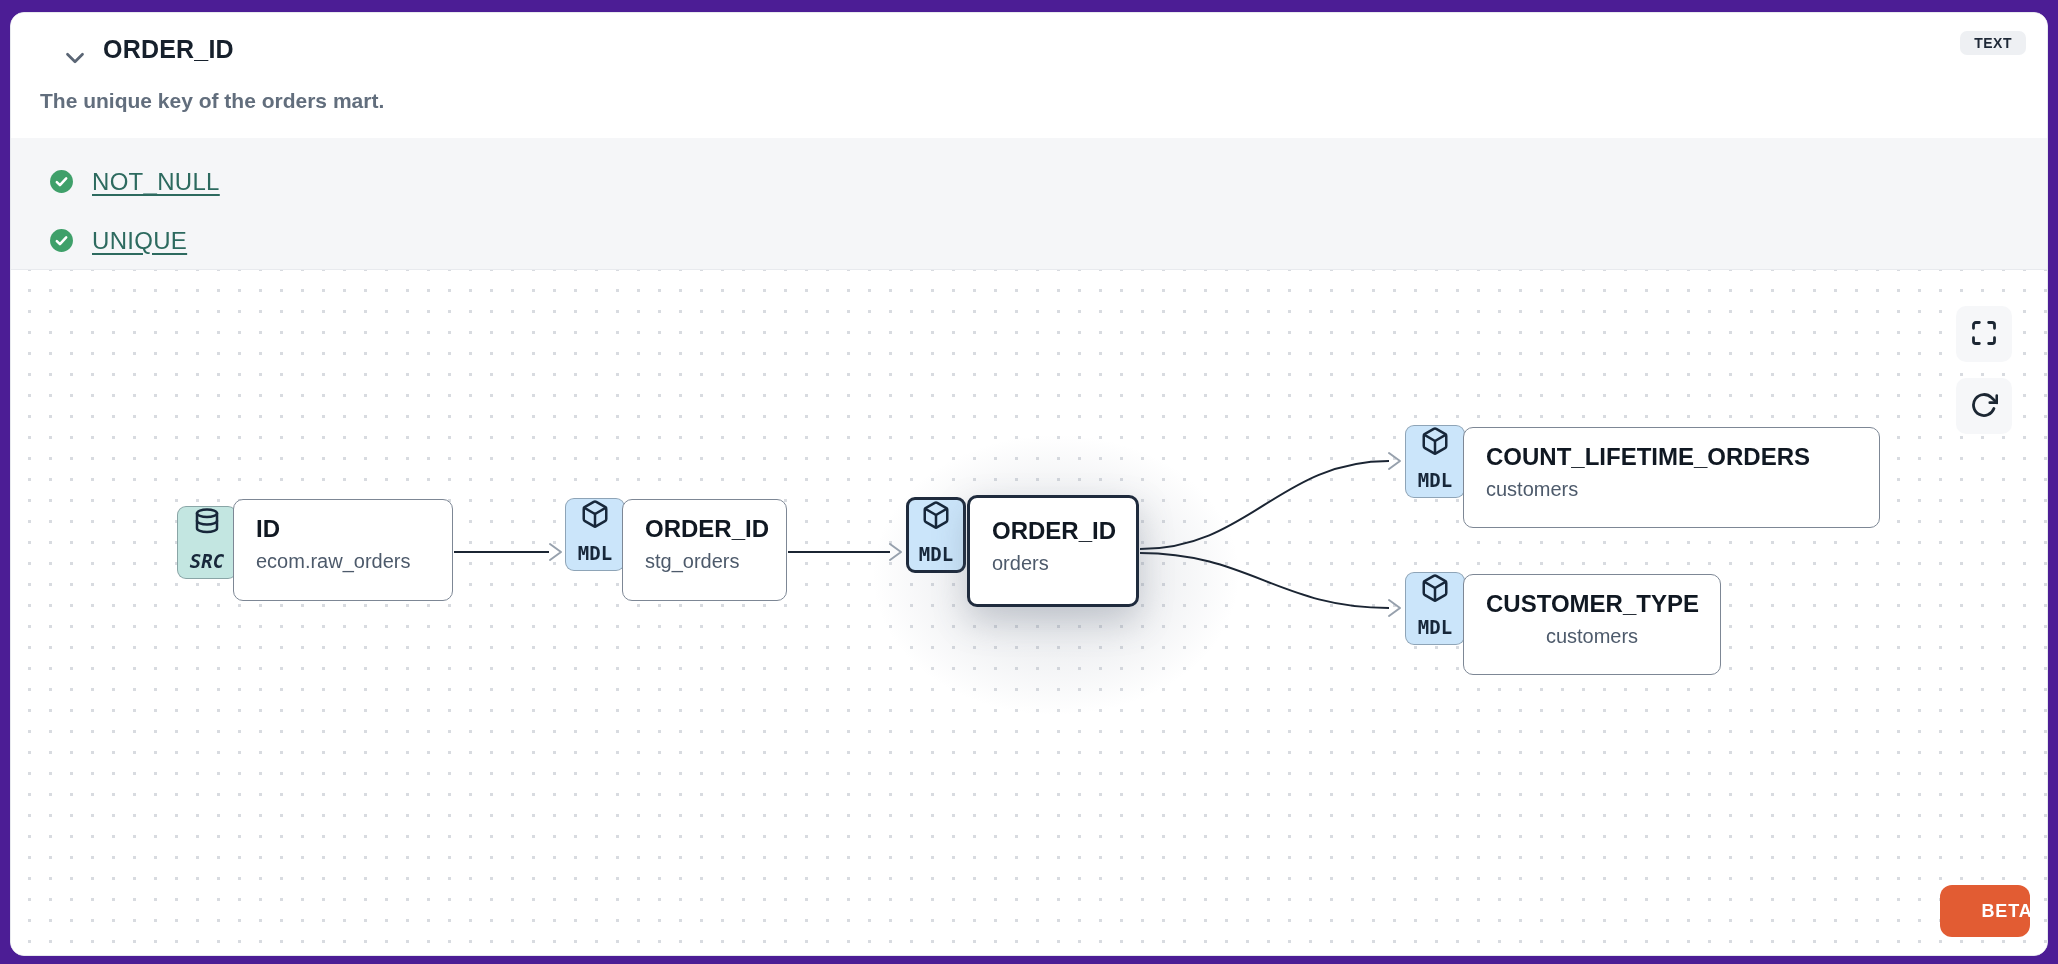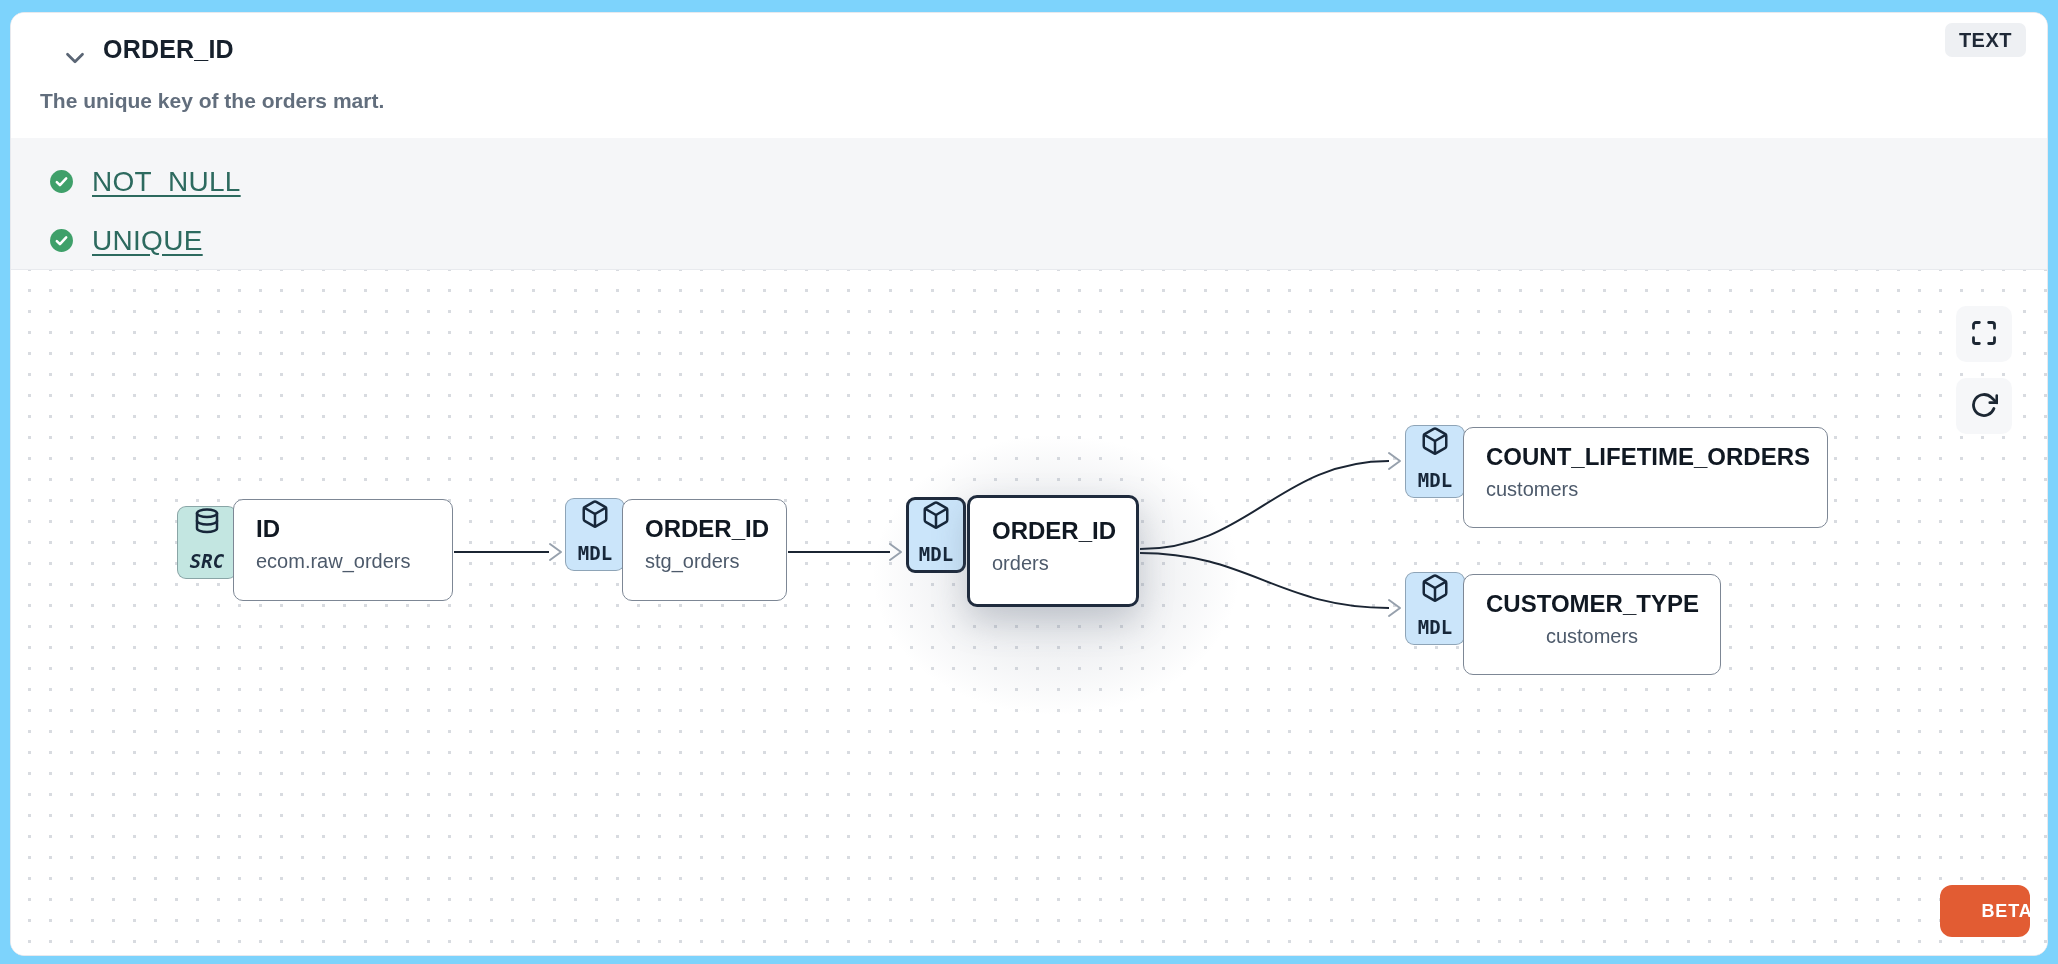--- a/index.html
+++ b/index.html
@@ -1,54 +1,54 @@
 <!DOCTYPE html>
 <html><head>
 <meta charset="utf-8">
 <style>
   * { box-sizing: border-box; margin: 0; padding: 0; }
   html, body { background: #ffffff; }
   body { font-family: "Liberation Sans", sans-serif; }
-  .page { position: relative; width: 2058px; height: 964px; background: #7dd3fc; overflow: hidden; }
+  .page { position: relative; width: 2058px; height: 964px; background: #4c1d95; overflow: hidden; }
 
   .card {
     position: absolute; left: 10px; top: 12px; width: 2038px; height: 944px;
     border: 1px solid #e7e9ee; border-radius: 14px; background: #fff;
     overflow: hidden; display: flex; flex-direction: column;
   }
 
   
   .header { position: relative; height: 125px; background: #fff; flex: 0 0 auto; }
   .collapse-btn {
     position: absolute; left: 44px; top: 26px; width: 40px; height: 40px;
     background: none; border: none; cursor: pointer; color: #5b6675;
     display: flex; align-items: center; justify-content: center;
   }
   .page-title {
     position: absolute; left: 92px; top: 22px; font-size: 25px; font-weight: 600;
     color: #16202c; letter-spacing: 0.2px;
   }
   .type-badge {
-    position: absolute; right: 21px; top: 10px; height: 34px; padding: 0 14px;
-    background: #eef0f3; border-radius: 7px; color: #1f2937; font-size: 20px;
+    position: absolute; right: 21px; top: 18px; height: 24px; padding: 0 14px;
+    background: #eef0f3; border-radius: 7px; color: #1f2937; font-size: 14px;
     font-weight: 600; display: flex; align-items: center; letter-spacing: 0.5px;
   }
   .description {
     position: absolute; left: 29px; top: 76px; font-size: 21px; color: #626e7d; font-weight: bold;
   }
 
   
   .tests {
     flex: 0 0 auto; height: 132px; background: #f5f6f8; border-bottom: 1px solid #e8eaee;
     padding: 15px 0 0 38px; display: flex; flex-direction: column; gap: 2px;
   }
   .test-row { display: flex; align-items: center; gap: 18px; height: 57px; }
   .check-circle { width: 25px; height: 25px; flex: 0 0 auto; }
   .test-link {
-    font-size: 28px; color: #2d6a5f; text-decoration: underline;
+    font-size: 24px; color: #2d6a5f; text-decoration: underline;
     text-underline-offset: 4px; letter-spacing: 0.3px; cursor: pointer;
   }
 
   
   .canvas {
     position: relative; flex: 1 1 auto; background-color: #fff;
     background-image: radial-gradient(circle, #d8dbe0 1.6px, transparent 1.9px);
     background-size: 21px 21px; background-position: 8px 10px; overflow: hidden;
   }
   .edges { position: absolute; left: 0; top: 0; }
@@ -83,21 +83,21 @@
   .n1 .nbadge { left: 0; top: 8px; font-style: italic; }
   .n1 .nbox { left: 56px; top: 1px; width: 220px; height: 102px; }
   .n2 { left: 554px; top: 228px; }
   .n2 .nbadge { left: 0; top: 0; }
   .n2 .nbox { left: 57px; top: 1px; width: 165px; height: 102px; }
   .n3 { left: 895px; top: 225px; }
   .n3 .nbadge { left: 0; top: 2px; }
   .n3 .nbox { left: 61px; top: 0; width: 172px; height: 112px; padding-top: 19px; }
   .n4 { left: 1394px; top: 155px; }
   .n4 .nbadge { left: 0; top: 0; }
-  .n4 .nbox { left: 58px; top: 2px; width: 365px; height: 101px; }
+  .n4 .nbox { left: 58px; top: 2px; width: 417px; height: 101px; }
   .n5 { left: 1394px; top: 302px; }
   .n5 .nbadge { left: 0; top: 0; }
   .n5 .nbox { left: 58px; top: 2px; width: 258px; height: 101px; text-align: center; }
 
   
   .canvas-btn {
     position: absolute; width: 56px; height: 56px; border: none; border-radius: 10px;
     background: #f6f7f9; color: #1c2733; cursor: pointer;
     display: flex; align-items: center; justify-content: center;
   }

